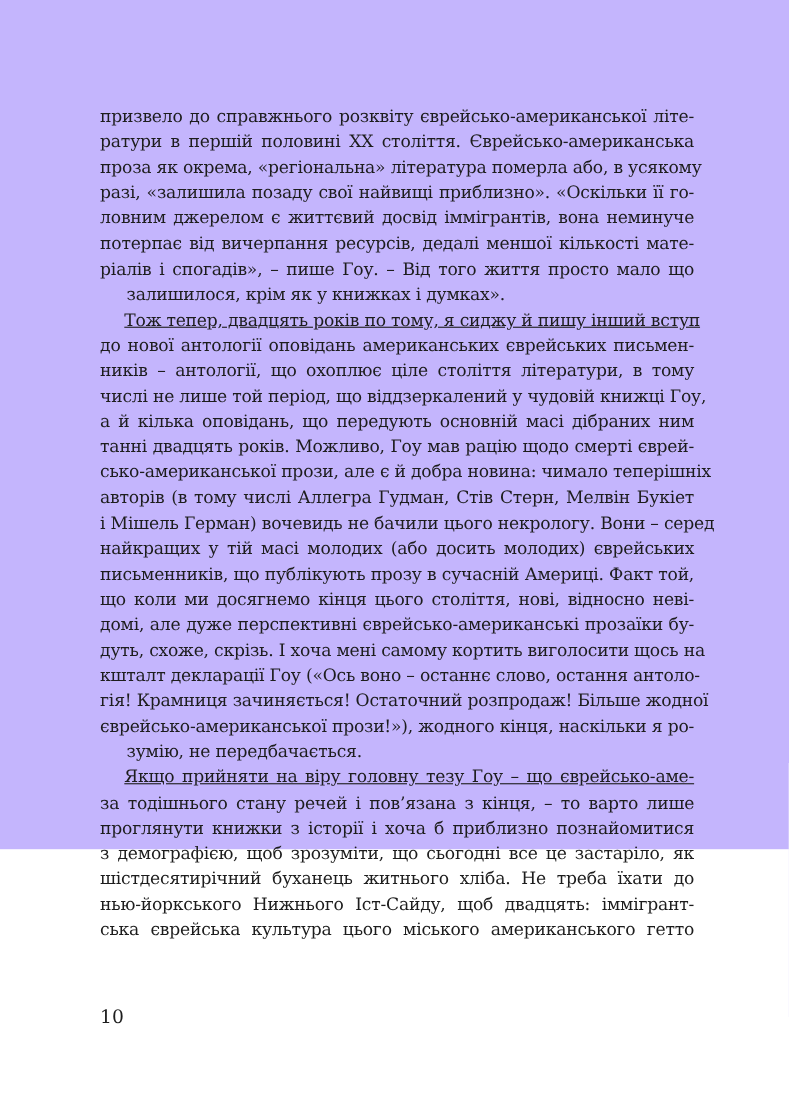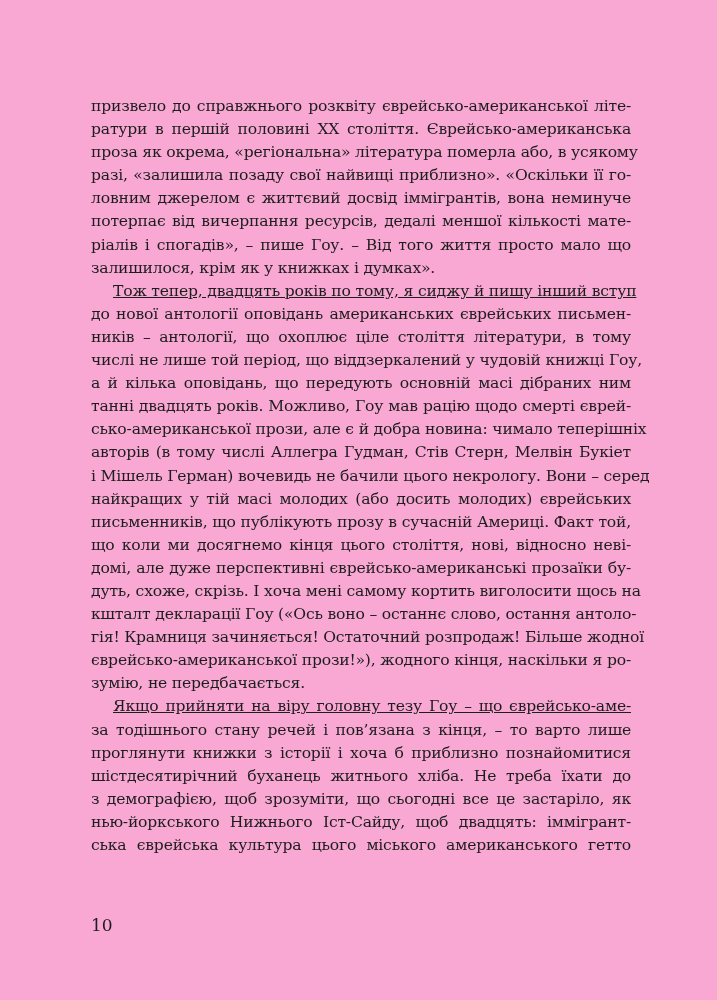--- a/index.html
+++ b/index.html
@@ -10,22 +10,22 @@
     body {
       width: 717px;
       height: 1000px;
       position: relative;
       overflow: hidden;
     }
     .page {
       position: absolute;
       left: 0; top: 0;
       width: 717px;
-      height: 1000px;
-      background: #f9a8d4;
+      height: 772px;
+      background: #c4b5fd;
     }
     .text-block {
       position: absolute;
       left: 91px;
       top: 95px;
       width: 540px;
       font-family: "DejaVu Serif", "Liberation Serif", serif;
       font-size: 15.6px;
       line-height: 23.1px;
       color: #1d1d1d;
@@ -39,20 +39,21 @@
     }
     .line {
       display: block;
       text-align: justify;
       text-align-last: justify;
       white-space: nowrap;
       overflow: visible;
     }
     .line.last {
       text-align-last: left;
+      margin-left: 24px;
     }
     .indent {
       text-indent: 22px;
       text-decoration: underline;
     }
     .page-number {
       position: absolute;
       left: 91px;
       top: 915px;
       font-family: "DejaVu Serif", "Liberation Serif", serif;
@@ -93,21 +94,21 @@
       <span class="line">дуть, схоже, скрізь. І хоча мені самому кортить виголосити щось на</span>
       <span class="line">кшталт декларації Гоу («Ось воно – останнє слово, остання антоло-</span>
       <span class="line">гія! Крамниця зачиняється! Остаточний розпродаж! Більше жодної</span>
       <span class="line">єврейсько-американської прози!»), жодного кінця, наскільки я ро-</span>
       <span class="line last">зумію, не передбачається.</span>
     </p>
     <p>
       <span class="line indent">Якщо прийняти на віру головну тезу Гоу – що єврейсько-аме-</span>
       <span class="line">за тодішнього стану речей і пов’язана з кінця, – то варто лише</span>
       <span class="line">проглянути книжки з історії і хоча б приблизно познайомитися</span>
+      <span class="line">з демографією, щоб зрозуміти, що сьогодні все це застаріло, як</span>
       <span class="line">шістдесятирічний буханець житнього хліба. Не треба їхати до</span>
-      <span class="line">з демографією, щоб зрозуміти, що сьогодні все це застаріло, як</span>
       <span class="line">нью-йоркського Нижнього Іст-Сайду, щоб двадцять: іммігрант-</span>
       <span class="line">ська єврейська культура цього міського американського гетто</span>
     </p>
   </div>
 
   <div class="page-number">10</div>
 </div>
 
 </body></html>

